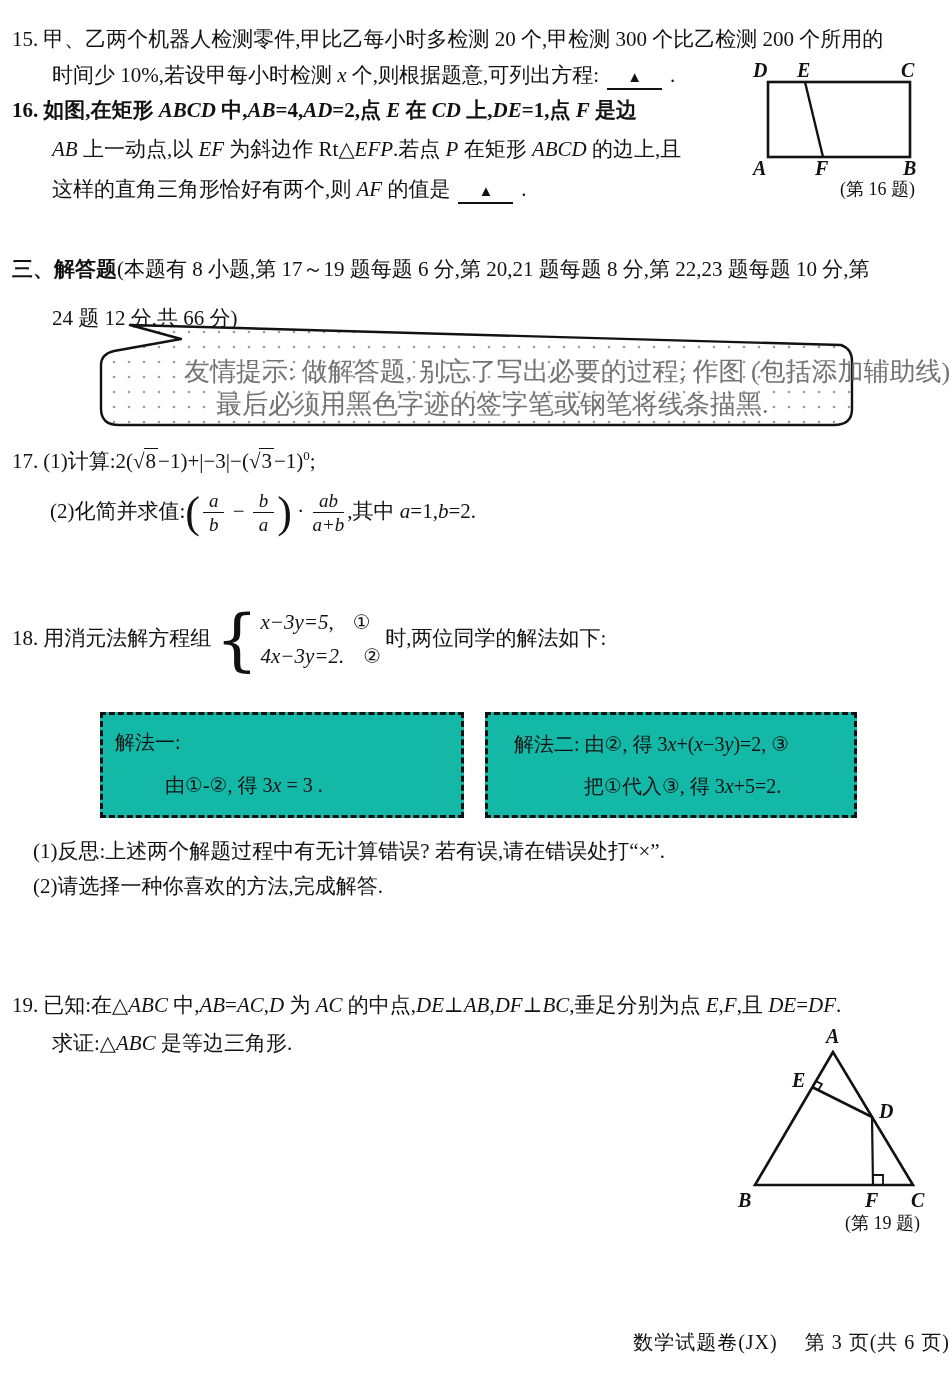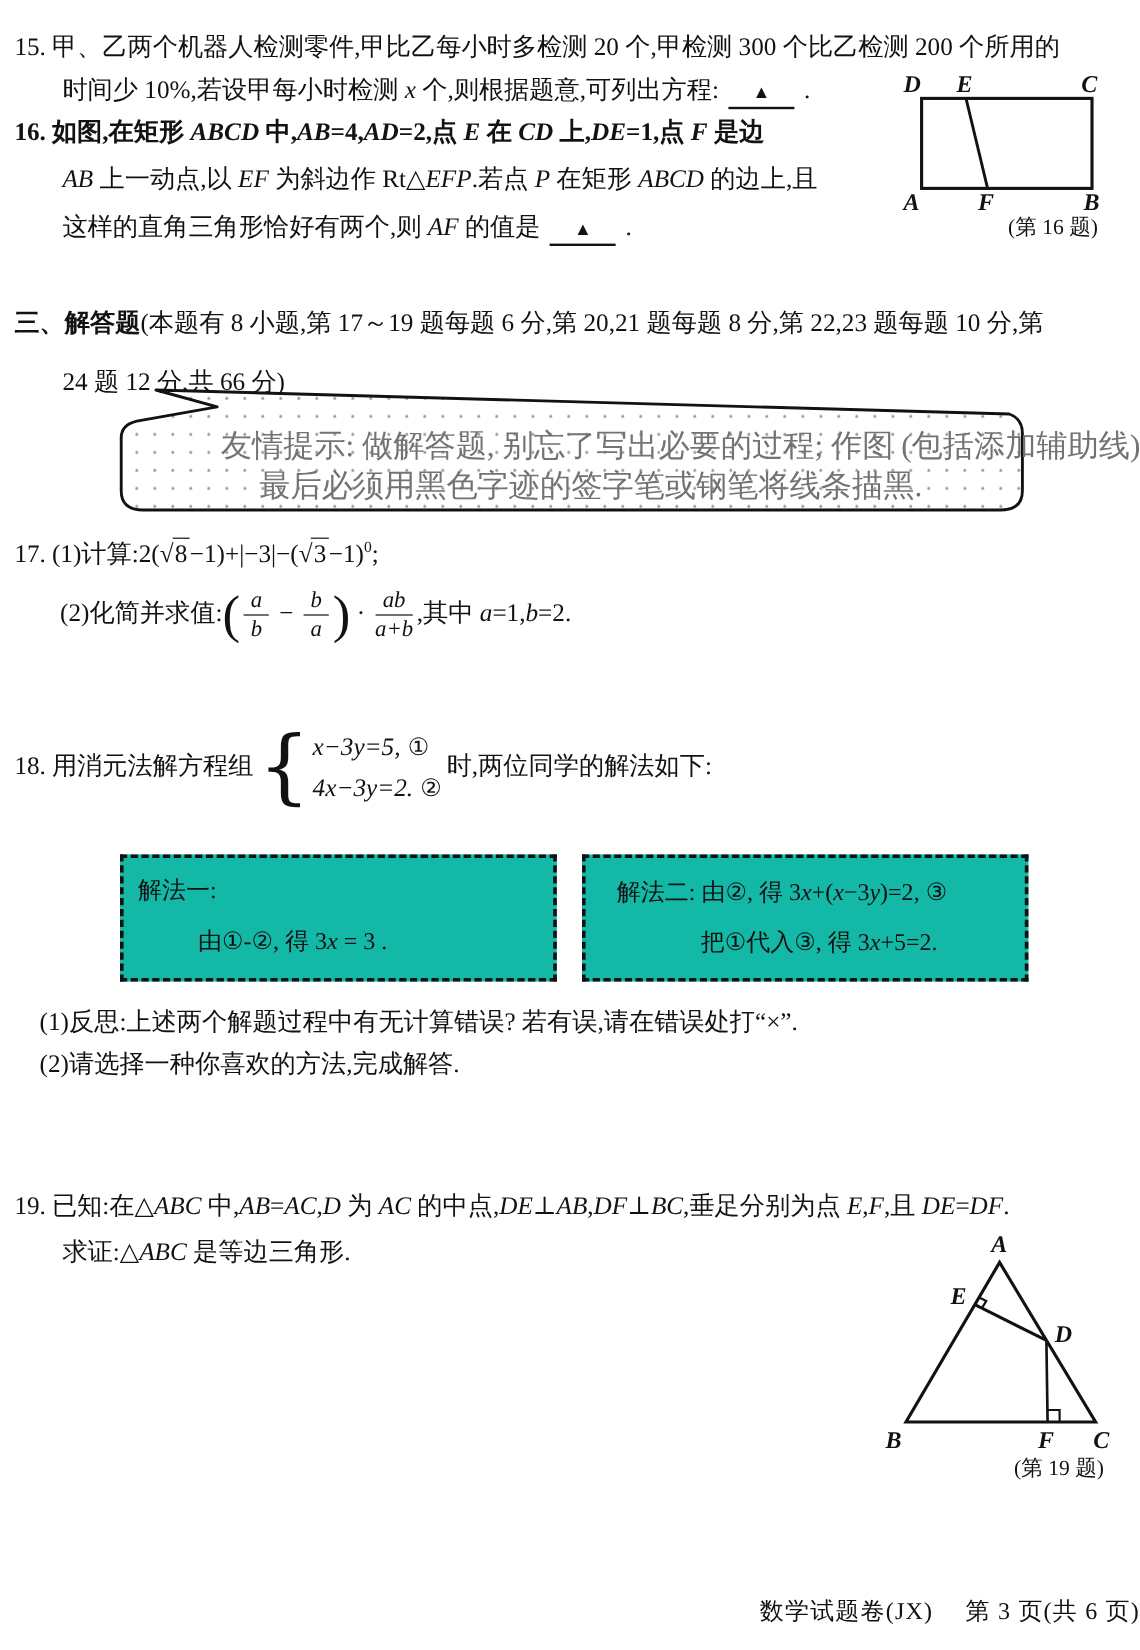--- a/index.html
+++ b/index.html
@@ -14,21 +14,21 @@
   .frac{display:inline-flex;flex-direction:column;align-items:center;vertical-align:middle;
         font-style:italic;font-family:"Liberation Serif",serif;font-size:19px;line-height:1.12;margin:0 3px;}
   .fnum{border-bottom:1.6px solid #121212;padding:0 6px 1px;}
   .fden{padding-top:1px;}
   .bigp{font-size:44px;line-height:0;vertical-align:middle;font-family:"Liberation Serif",serif;font-weight:300;}
   .blank{display:inline-block;border-bottom:2px solid #121212;padding:0 20px 3px;margin:0 8px;
          font-size:15px;line-height:1;}
   .sys{display:inline-flex;align-items:center;vertical-align:middle;margin:0 4px;}
   .brace{font-size:68px;line-height:50px;font-family:"DejaVu Serif",serif;font-weight:300;margin-right:2px;}
   .syscol{display:inline-flex;flex-direction:column;gap:7px;}
-  .sysrow{display:flex;align-items:baseline;gap:6px;font-size:21px;}
+  .sysrow{display:flex;align-items:baseline;gap:19px;font-size:21px;}
   .tag{font-size:20px;font-family:"DejaVu Sans",sans-serif;}
   .sec-bold{font-weight:bold;}
   .dashbox{position:absolute;border:3px dashed #121212;background:#14b8a6;}
   .boxline{position:absolute;white-space:nowrap;font-size:20px;line-height:1.3;}
   .caption{position:absolute;font-size:18px;text-align:right;white-space:nowrap;}
   .bubtext{position:absolute;white-space:nowrap;font-size:26px;color:#737373;margin-left:36px;}
   .footer{position:absolute;left:0;width:100%;text-align:center;font-size:20px;letter-spacing:1px;}
   svg text{fill:#121212;font-family:"Liberation Serif","DejaVu Serif",serif;font-style:italic;font-weight:bold;font-size:20px;}
 </style>
 </head>

